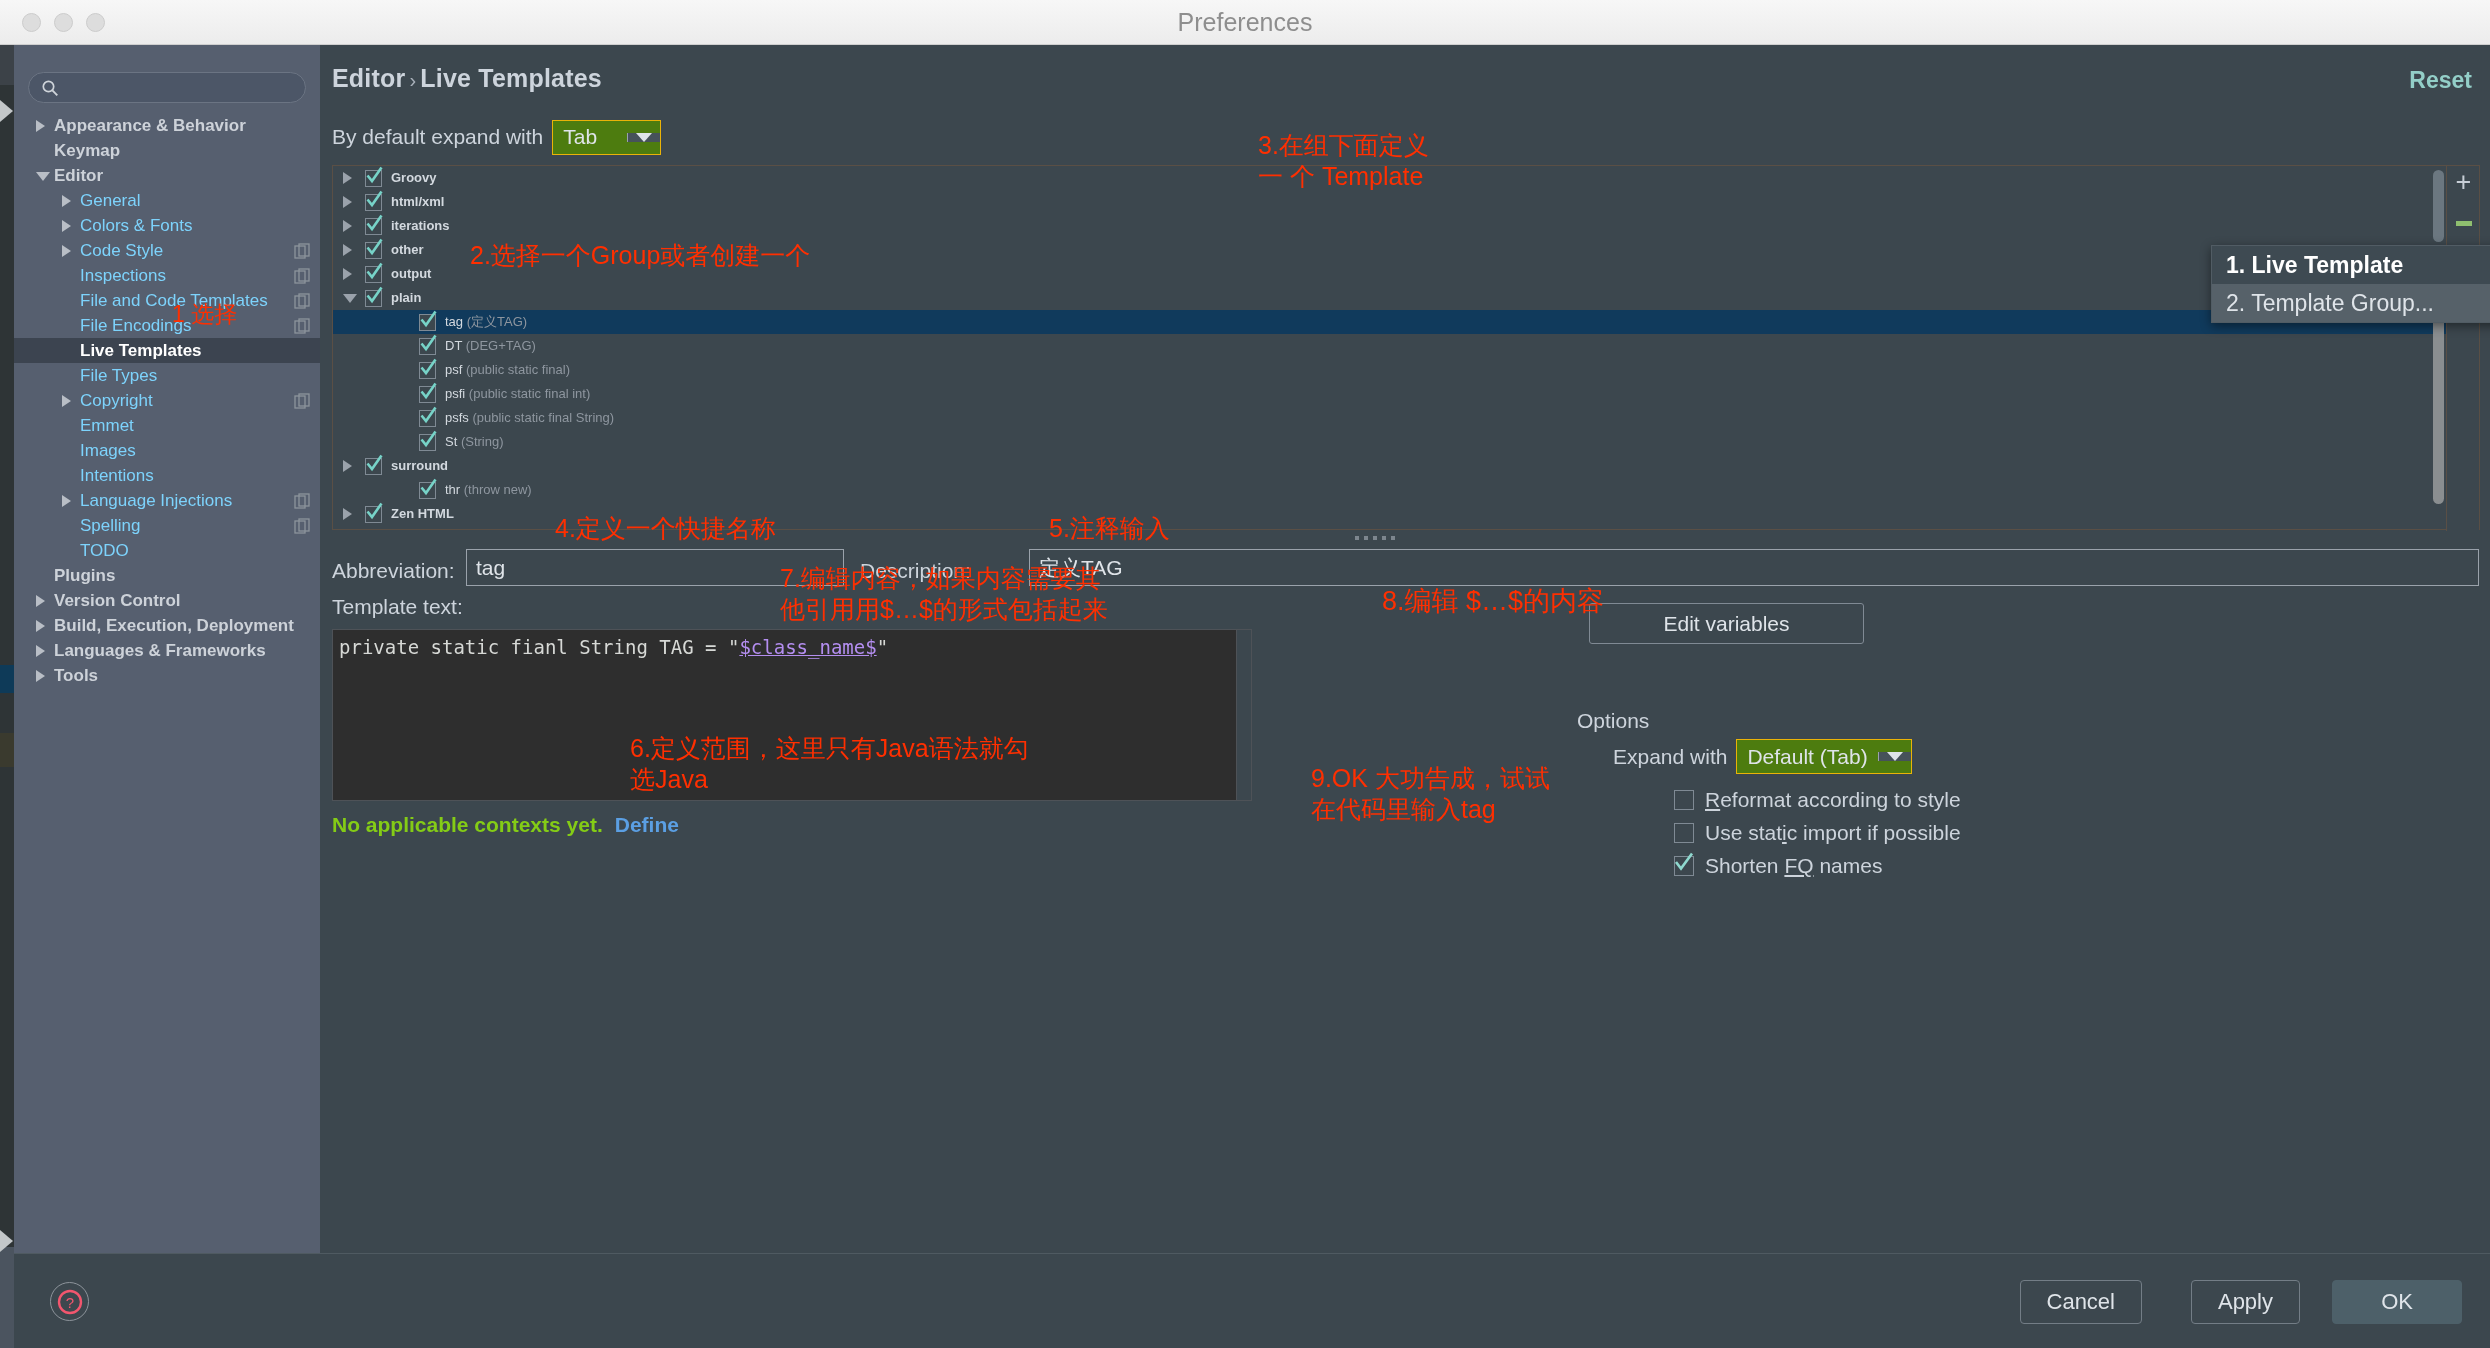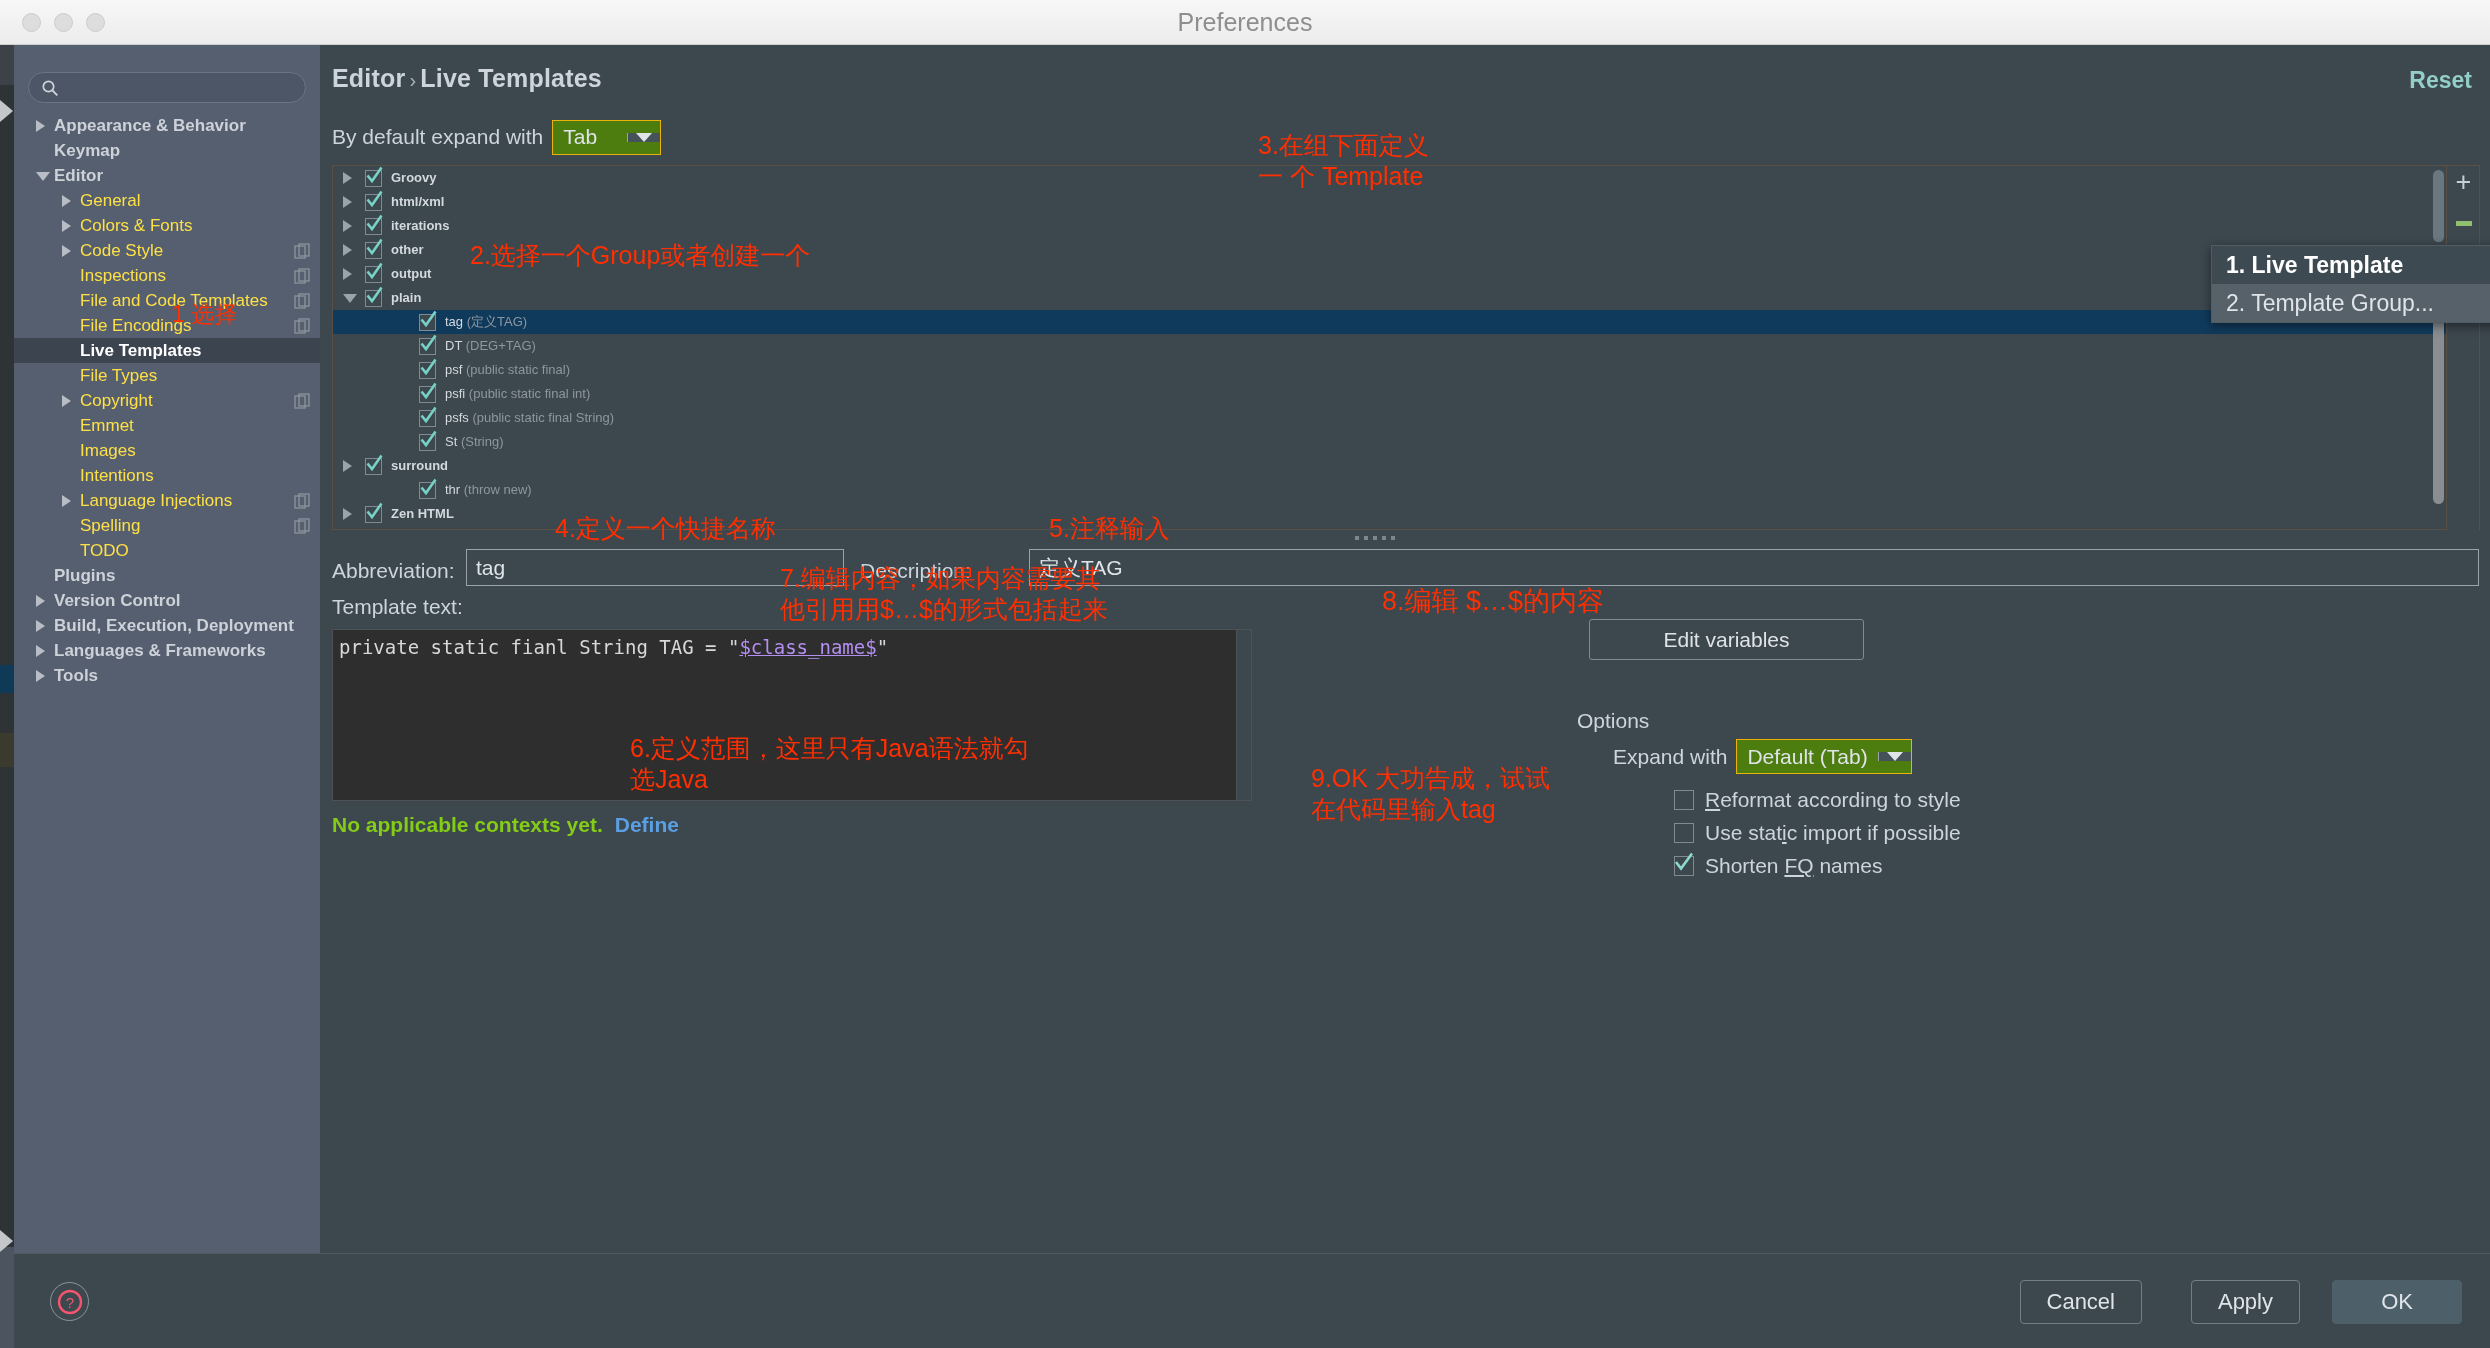--- a/index.html
+++ b/index.html
@@ -70,21 +70,21 @@
   .search-input {
     position: absolute; left: 36px; top: 0; width: 232px; height: 29px;
     background: transparent; border: none; outline: none;
     color: #e2e5e9; font-size: 17px;
     font-family: "Liberation Sans", sans-serif;
   }
 
   .tree { position: absolute; left: 0; top: 68px; width: 306px; }
   .tree-item {
     position: relative; height: 25px; line-height: 25px;
-    color: #fde047; font-size: 17px; white-space: nowrap;
+    color: #7dd3fc; font-size: 17px; white-space: nowrap;
     font-family: "Liberation Sans", sans-serif;
   }
   .tree-item.bold { font-weight: bold; color: #cdd2d9; }
   .tree-item.selected {
     background: #3c4450; color: #ffffff; font-weight: bold;
   }
   .tw {
     position: absolute; width: 0; height: 0;
     border-top: 6px solid transparent; border-bottom: 6px solid transparent;
     border-left: 9px solid #b9bec6;
@@ -227,21 +227,21 @@
     background: #3c474e; border-left: 1px solid #4e5257;
   }
   .ctx-row { position: absolute; left: 0; top: 272px; font-size: 21px; }
   .ctx-warn { color: #84cc16; font-weight: bold; }
   .ctx-define { color: #5b9fe3; font-weight: bold; margin-left: 12px; cursor: pointer; }
 
   .edit-vars-btn {
     position: absolute; left: 1257px; top: 62px; width: 275px; height: 41px;
     border: 1px solid #808a94; border-radius: 3px; background: #3c474e;
     display: flex; align-items: center; justify-content: center;
-    font-size: 21px; color: #dfe4e9; margin-top: 16px;
+    font-size: 21px; color: #dfe4e9;
   }
   .options-label { position: absolute; left: 1245px; top: 168px; font-size: 21px; color: #cdd4dc; }
   .expand-with-row {
     position: absolute; left: 1281px; top: 198px;
     display: flex; align-items: center;
   }
   .chk-row {
     position: absolute; display: flex; align-items: center;
     font-size: 21px; color: #cdd4dc;
   }

